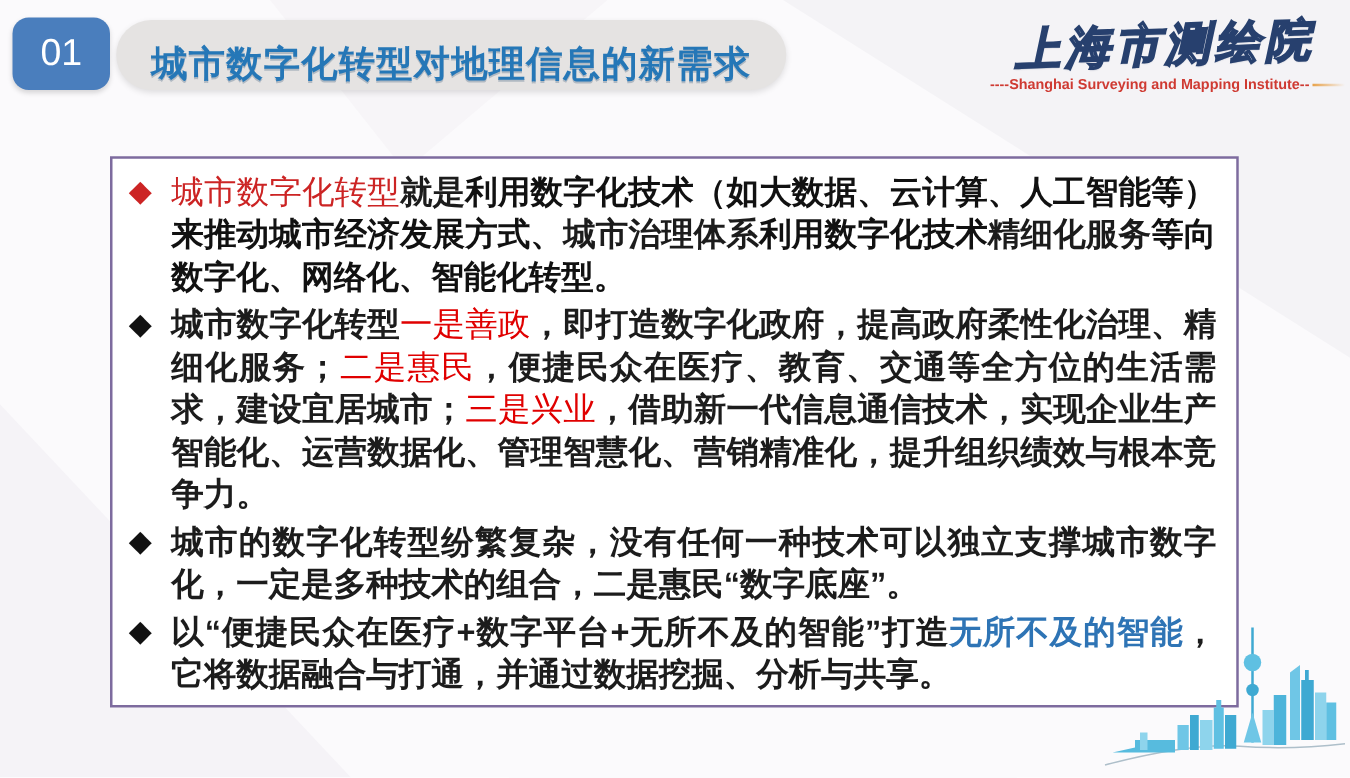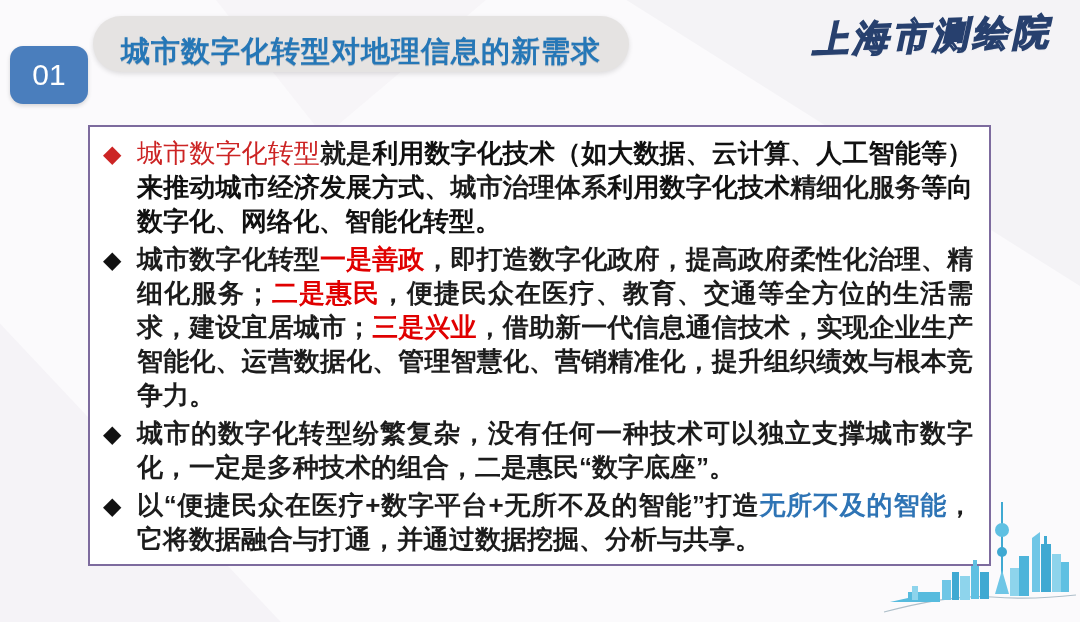--- a/index.html
+++ b/index.html
@@ -27,21 +27,20 @@
   .poly3{background:rgba(135,125,150,0.05);clip-path:polygon(0 52%,26% 100%,0 100%);}
   .poly4{background:rgba(135,125,150,0.035);clip-path:polygon(20% 0,45% 0,30% 22%);}
 
   
   .badge{
     position:absolute;left:10px;top:14px;width:78px;height:58px;
     background:var(--badge-bg);border-radius:13px;
     color:#ffffff;font-size:30px;font-weight:500;
     display:flex;align-items:center;justify-content:center;
     box-shadow:0 2px 4px rgba(0,0,0,0.15);
-    margin-top:32px;
   }
   .title-pill{
     position:absolute;left:93px;top:16px;height:56px;
     padding:16px 28px;background:var(--pill-bg);border-radius:28px;
     display:flex;align-items:flex-start;
     box-shadow:0 2px 5px rgba(0,0,0,0.12);
   }
   .title-pill .title-text{
     color:var(--title-text);font-size:29px;font-weight:700;letter-spacing:1px;
     text-shadow:0 1px 0 rgba(20,60,100,0.25);
@@ -79,21 +78,21 @@
     text-align:justify;
   }
   .bullet .marker{
     position:absolute;left:0;top:1px;font-size:24px;line-height:34px;
   }
   .marker-red{color:var(--red-accent);}
   .marker-black{color:#111111;}
   .seg-plain{font-weight:700;color:var(--body-text);}
   .seg-bold{font-weight:700;color:#111111;}
   .seg-red{font-weight:400;color:var(--red-accent);}
-  .seg-red-strong{font-weight:700;color:var(--red-strong);}
+  .seg-red-strong{font-weight:400;color:var(--red-strong);}
   .seg-blue-bold{font-weight:700;color:var(--blue-strong);}
 
   
   .skyline{
     position:absolute;right:2px;bottom:2px;width:196px;height:124px;
     pointer-events:none;
   }
 </style>
 </head>
 <body>
@@ -104,20 +103,21 @@
 <div class="poly poly4"></div>
 
 <div class="badge">
   <span>01</span>
 </div>
 <div class="title-pill">
   <span class="title-text">城市数字化转型对地理信息的新需求</span>
 </div>
 <div class="logo">
   <div class="logo-cn">上海市测绘院</div>
+  <div class="logo-en"><span>----Shanghai Surveying and Mapping Institute--</span><span class="fade-rule"></span></div>
 </div>
 
 <div class="content-box">
   <div id="bullet-list">
       <div class="bullet"><span class="marker marker-red">◆</span><span class="seg-red">城市数字化转型</span><span class="seg-plain">就是</span><span class="seg-bold">利用数字化技术（如大数据、云计算、人工智能等）来推动城市经济发展方式、</span><span class="seg-plain">城市治理体系</span><span class="seg-bold">利用数字化技术</span><span class="seg-plain">精细化服务</span><span class="seg-bold">等向数字化、网络化、智能化转型。</span></div>
       <div class="bullet"><span class="marker marker-black">◆</span><span class="seg-plain">城市数字化转型</span><span class="seg-red-strong">一是善政</span><span class="seg-plain">，即打造数字化政府，提高政府柔性化治理、精细化服务；</span><span class="seg-red-strong">二是惠民</span><span class="seg-plain">，便捷民众在医疗、教育、交通等全方位的生活需求，建设宜居城市；</span><span class="seg-red-strong">三是兴业</span><span class="seg-plain">，借助新一代信息通信技术，实现企业生产智能化、运营数据化、管理智慧化、营销精准化，提升组织绩效与根本竞争力。</span></div>
       <div class="bullet"><span class="marker marker-black">◆</span><span class="seg-plain">城市的数字化转型纷繁复杂，没有任何一种技术可以独立支撑城市数字化，一定是多种技术的组合，二是惠民“数字底座”。</span></div>
       <div class="bullet"><span class="marker marker-black">◆</span><span class="seg-plain">以“便捷民众在医疗+数字平台+无所不及的智能”打造</span><span class="seg-blue-bold">无所不及的智能</span><span class="seg-plain">，它将数据融合与打通，并通过数据挖掘、分析与共享。</span></div>
     </div>
 </div>

